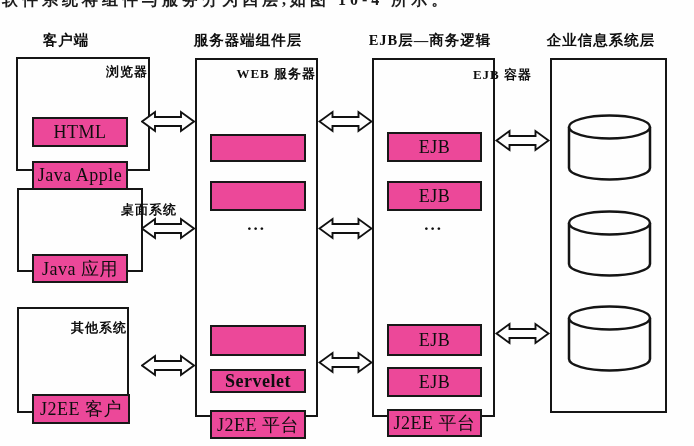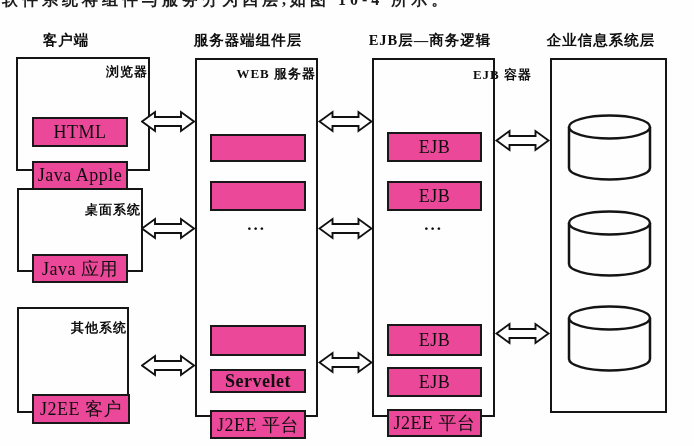--- a/index.html
+++ b/index.html
@@ -52,21 +52,21 @@
   <div class="hdr" style="left:355px;width:150px;">EJB层—商务逻辑</div>
   <div class="hdr" style="left:531px;width:140px;">企业信息系统层</div>
 
   <div class="group" style="left:16px;top:57px;width:134px;height:114px;">
     <div class="group-title" style="top:4px;">浏览器</div>
     <div class="ibox" style="left:14px;top:26px;width:96px;height:30px;">HTML</div>
     <div class="ibox" style="left:14px;top:70px;width:96px;height:29px;">Java Apple</div>
   </div>
 
   <div class="group" style="left:17px;top:188px;width:126px;height:84px;">
-    <div class="group-title" style="top:11px;">桌面系统</div>
+    <div class="group-title" style="top:11px;padding-left:36px;">桌面系统</div>
     <div class="ibox" style="left:13px;top:32px;width:96px;height:29px;">Java 应用</div>
   </div>
 
   <div class="group" style="left:17px;top:307px;width:112px;height:106px;">
     <div class="group-title" style="top:10px;">其他系统</div>
     <div class="ibox" style="left:13px;top:53px;width:98px;height:30px;">J2EE 客户</div>
   </div>
 
   <div class="group" style="left:195px;top:58px;width:123px;height:359px;">
     <div class="group-title" style="top:5px;">WEB 服务器</div>

